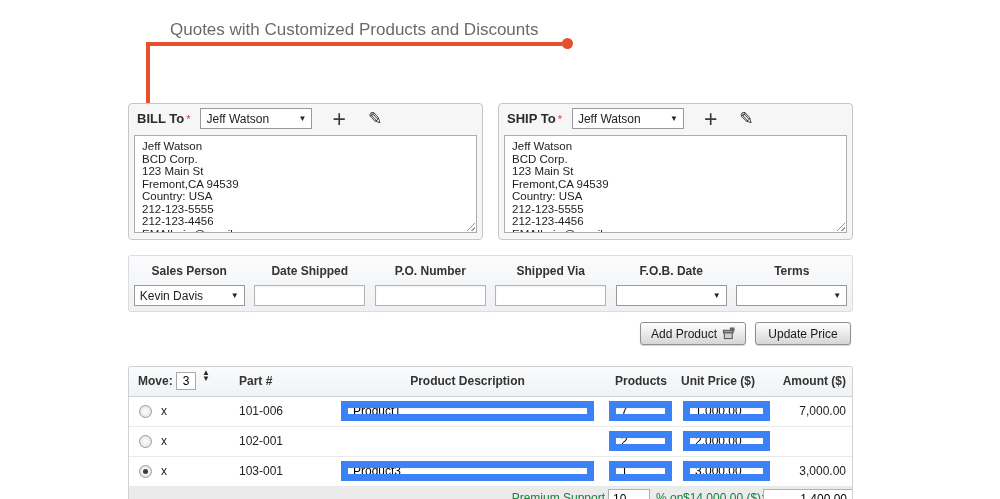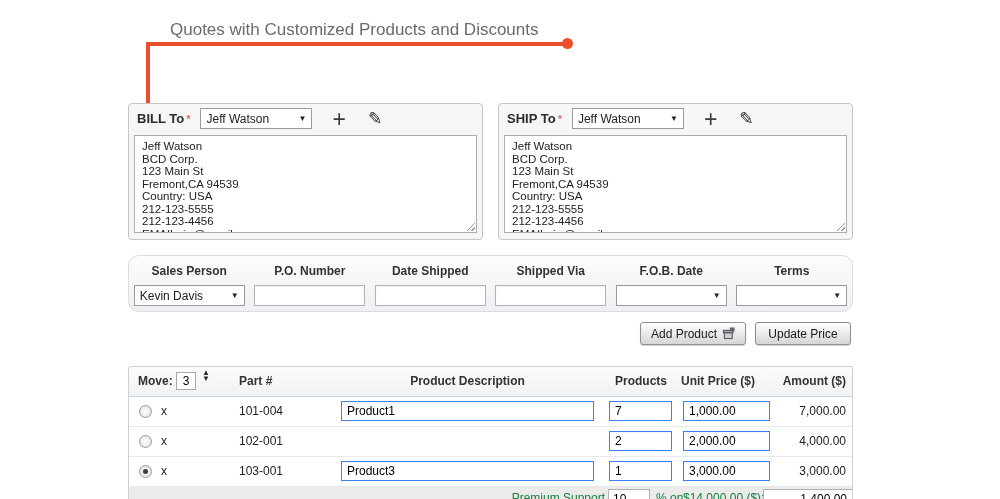--- a/index.html
+++ b/index.html
@@ -27,21 +27,21 @@
   .icon-pencil{margin-left:22px;font-size:17px;color:#2b2b2b;cursor:pointer;}
   .ta-wrap{position:absolute;left:5px;top:31px;right:5px;bottom:6px;}
   .ta-wrap textarea{width:100%;height:100%;box-sizing:border-box;resize:none;overflow:hidden;
     border:1px solid #adadad;background:#fff;padding:4px 7px;font-family:"Liberation Sans","DejaVu Sans",sans-serif;
     font-size:11.5px;line-height:12.5px;color:#222;}
   .resize-handle{position:absolute;right:2px;bottom:2px;width:9px;height:9px;
     background:repeating-linear-gradient(-45deg,transparent 0 2px,#999 2px 3px);
     clip-path:polygon(100% 0,100% 100%,0 100%);cursor:nwse-resize;}
   
   .order-strip{position:absolute;left:128px;top:255px;width:725px;height:57px;box-sizing:border-box;
-    border:1px solid #dadcdf;border-radius:11px;background:linear-gradient(#fcfcfd,#eef0f3);
+    border:1px solid #dadcdf;border-radius:3px;background:linear-gradient(#fcfcfd,#eef0f3);
     display:flex;}
   .order-col{flex:1;text-align:center;}
   .order-col .col-label{font-size:12px;font-weight:bold;color:#333;padding-top:8px;}
   .order-col .col-ctrl{margin:7px auto 0;width:111px;}
   .order-col input.col-ctrl{height:21px;box-sizing:border-box;border:1px solid #b3b3b3;background:#fff;
     box-shadow:inset 0 1px 2px rgba(0,0,0,.06);padding:0 5px;font-size:12px;}
   
   .btn{position:absolute;top:322px;height:23px;display:flex;align-items:center;gap:5px;
     border:1px solid #8f8f8f;border-radius:3px;background:linear-gradient(#fefefe,#d6d6d6);
     font-family:inherit;font-size:12px;color:#1a1a1a;padding:0 10px;cursor:pointer;
@@ -63,21 +63,21 @@
   .h-amount{left:630px;width:87px;text-align:right;}
   .prow{position:relative;height:29px;border-bottom:1px solid #e9e9e9;font-size:12px;}
   .prow .c{position:absolute;top:0;line-height:29px;color:#222;}
   .c-radio{left:10px;top:8px !important;}
   input[type=radio]{appearance:none;-webkit-appearance:none;width:13px;height:13px;margin:0;
     border:1px solid #9a9a9a;border-radius:50%;background:radial-gradient(#fff,#dcdcdc);position:relative;cursor:pointer;}
   input[type=radio]:checked::before{content:"";position:absolute;left:3px;top:3px;width:5px;height:5px;
     border-radius:50%;background:#3c3c3c;}
   .c-x{left:32px;cursor:pointer;}
   .c-part{left:110px;}
-  .row-input{position:absolute;top:4px;height:20px;box-sizing:border-box;border:1px solid #3b82f6;
+  .row-input{position:absolute;top:4px;height:20px;box-sizing:border-box;border:7px solid #3b82f6;
     background:#fff;box-shadow:inset 0 1px 2px rgba(0,0,0,.05);font-size:12px;padding:0 5px;font-family:inherit;}
   .in-desc{left:212px;width:253px;} .in-qty{left:480px;width:63px;} .in-price{left:554px;width:87px;text-align:left;}
   .c-amount{left:630px;width:87px;text-align:right;}
   
   .premium-row{position:relative;height:23px;background:#ebebeb;border-bottom:1px solid #cfcfcf;font-size:12px;}
   .premium-row .p{position:absolute;top:0;line-height:23px;color:#15803d;}
   .p-label{left:300px;width:176px;text-align:right;}
   .p-pct-input{position:absolute;left:479px;top:2px;width:42px;height:19px;box-sizing:border-box;
     border:1px solid #b0b0b0;font-size:12px;padding:0 4px;font-family:inherit;}
   .p-on{left:527px;} .p-base{left:554px;}
@@ -147,25 +147,25 @@
 
   <section class="order-strip">
     <div class="order-col">
       <div class="col-label">Sales Person</div>
       <div class="select col-ctrl">
         <span>Kevin Davis</span>
         <span class="select-arrow">▼</span>
       </div>
     </div>
     <div class="order-col">
+      <div class="col-label">Date Shipped</div>
+      <input class="col-ctrl" type="text" value="" style="">
+    </div>
+    <div class="order-col">
       <div class="col-label">P.O. Number</div>
-      <input class="col-ctrl" type="text" value="" style="">
-    </div>
-    <div class="order-col">
-      <div class="col-label">Date Shipped</div>
       <input class="col-ctrl" type="text" value="" style="">
     </div>
     <div class="order-col">
       <div class="col-label">Shipped Via</div>
       <input class="col-ctrl" type="text" value="" style="">
     </div>
     <div class="order-col">
       <div class="col-label">F.O.B. Date</div>
       <div class="select col-ctrl">
         <span></span>
@@ -204,34 +204,33 @@
       <span class="h h-part">Part #</span>
       <span class="h h-desc">Product Description</span>
       <span class="h h-qty">Products</span>
       <span class="h h-price">Unit Price ($)</span>
       <span class="h h-amount">Amount ($)</span>
     </div>
 
     <div class="prow">
       <input type="radio" name="product-select" class="c c-radio" style="">
       <span class="c c-x">x</span>
-      <span class="c c-part">101-004</span>
+      <span class="c c-part">101-006</span>
       <input class="row-input in-desc" type="text" value="Product1" style="">
       <input class="row-input in-qty" type="text" value="7" style="">
       <input class="row-input in-price" type="text" value="1,000.00" style="">
       <span class="c c-amount">7,000.00</span>
     </div>
 
     <div class="prow">
       <input type="radio" name="product-select" class="c c-radio" style="">
       <span class="c c-x">x</span>
       <span class="c c-part">102-001</span>
       <input class="row-input in-qty" type="text" value="2" style="">
       <input class="row-input in-price" type="text" value="2,000.00" style="">
-      <span class="c c-amount">4,000.00</span>
     </div>
 
     <div class="prow">
       <input type="radio" name="product-select" class="c c-radio" checked="" style="">
       <span class="c c-x">x</span>
       <span class="c c-part">103-001</span>
       <input class="row-input in-desc" type="text" value="Product3" style="">
       <input class="row-input in-qty" type="text" value="1" style="">
       <input class="row-input in-price" type="text" value="3,000.00" style="">
       <span class="c c-amount">3,000.00</span>

